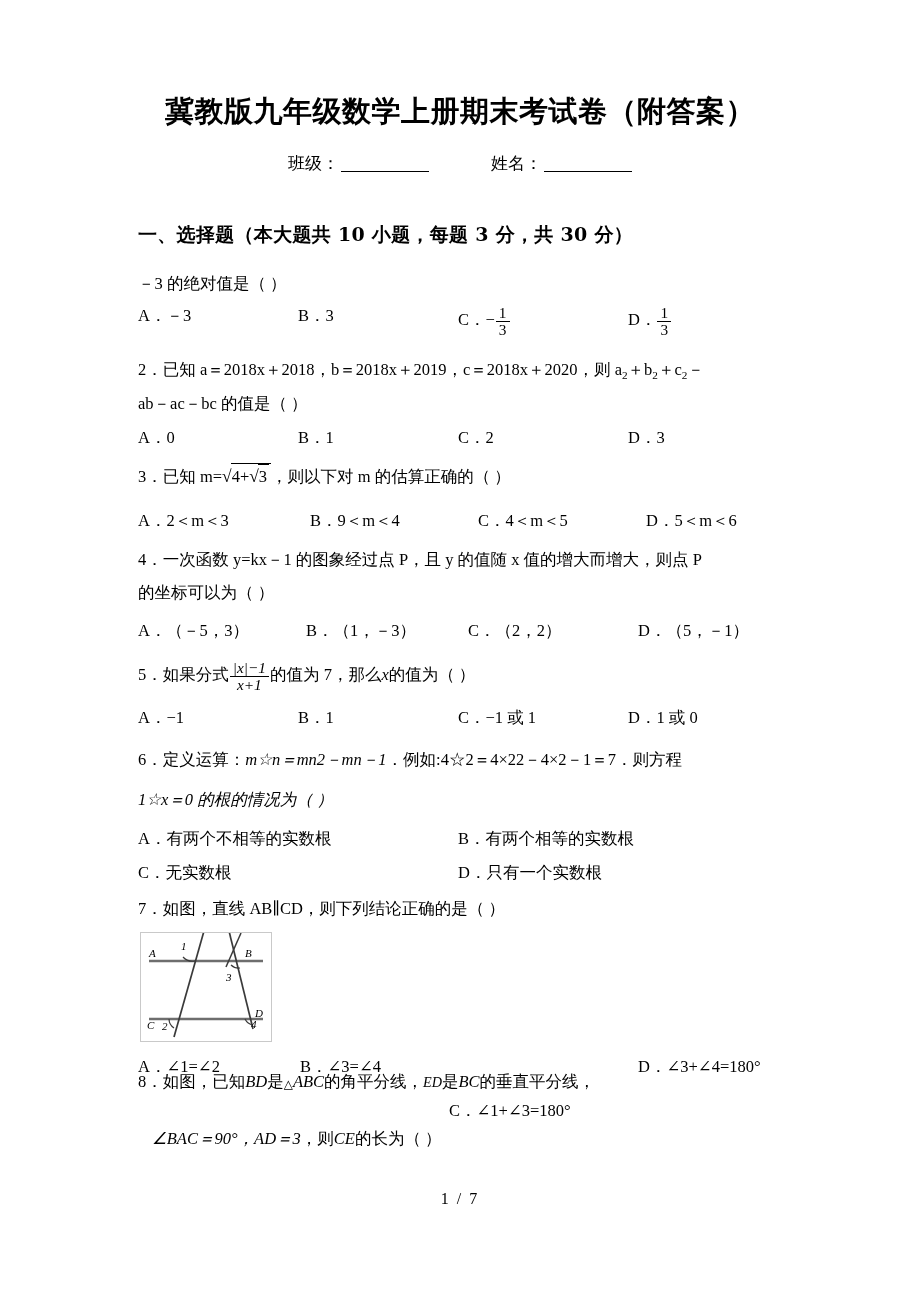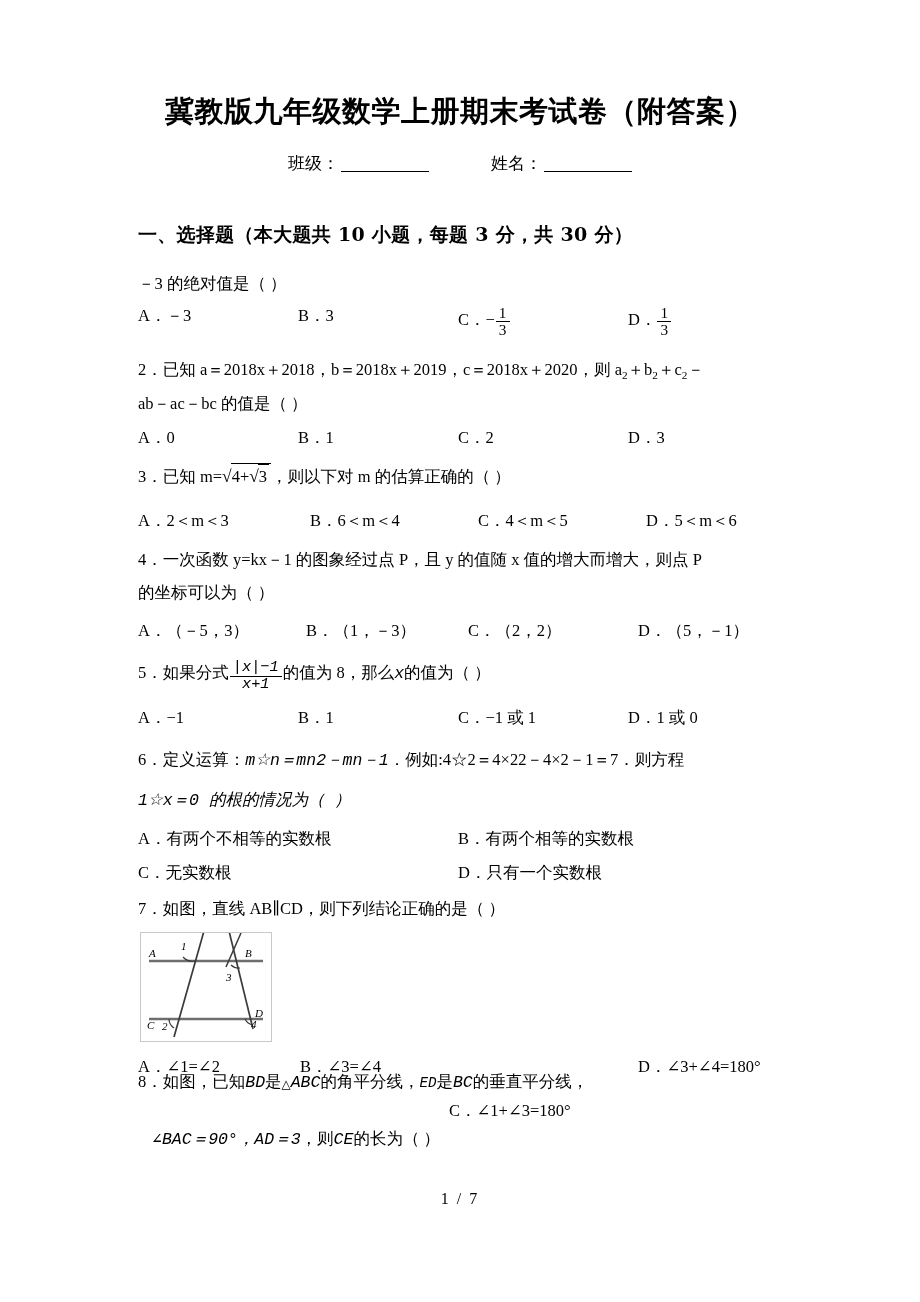--- a/index.html
+++ b/index.html
@@ -92,21 +92,21 @@
   .opts.two .ow1 { left: 0px; }
   .opts.two .ow2 { left: 320px; }
 
   
   .opts.q7 .c1 { left: 0px; }
   .opts.q7 .c2 { left: 162px; }
   .opts.q7 .c3 { left: 311px; margin-top: 44px; }
   .opts.q7 .c4 { left: 500px; }
 
   
-  .mi { font-style: italic; font-family: Liberation Mono, monospace; }
+  .mi { font-style: italic; font-family: Liberation Serif, serif; }
   .frac {
     display: inline-block;
     vertical-align: -0.62em;
     text-align: center;
     line-height: 1.03;
     font-size: 0.93em;
     margin: 0 1px;
   }
   .frac .num { display: block; padding: 0 3px; }
   .frac .den { display: block; border-top: 1.3px solid #000; padding: 0 3px; }
@@ -166,35 +166,35 @@
   <div class="opts" style="top:427px">
     <span class="o o1"><span>A．</span><span>0</span></span>
     <span class="o o2"><span>B．</span><span>1</span></span>
     <span class="o o3"><span>C．</span><span>2</span></span>
     <span class="o o4"><span>D．</span><span>3</span></span>
   </div>
 
   <div class="q" style="top:463px"><span>3．已知 m=</span><span><span class="radsign">√</span><span class="sqrt"><span>4</span><span>+</span><span class="radsign">√</span><span class="sqrt"><span>3</span></span></span></span><span>，则以下对 m 的估算正确的（      ）</span></div>
   <div class="opts" style="top:510px">
     <span class="o o1"><span>A．</span><span>2＜m＜3</span></span>
-    <span class="o o2" style="left:172px"><span>B．</span><span>6＜m＜4</span></span>
+    <span class="o o2" style="left:172px"><span>B．</span><span>9＜m＜4</span></span>
     <span class="o o3" style="left:340px"><span>C．</span><span>4＜m＜5</span></span>
     <span class="o o4" style="left:508px"><span>D．</span><span>5＜m＜6</span></span>
   </div>
 
   <div class="q" style="top:548px">4．一次函数 y=kx－1 的图象经过点 P，且 y 的值随 x 值的增大而增大，则点 P</div>
   <div class="q" style="top:581px">的坐标可以为（      ）</div>
   <div class="opts" style="top:620px">
     <span class="o o1"><span>A．</span><span>（－5，3）</span></span>
     <span class="o o2" style="left:168px"><span>B．</span><span>（1，－3）</span></span>
     <span class="o o3" style="left:330px"><span>C．</span><span>（2，2）</span></span>
     <span class="o o4" style="left:500px"><span>D．</span><span>（5，－1）</span></span>
   </div>
 
-  <div class="q" style="top:660px"><span>5．如果分式</span><span class="frac"><span class="num mi">|x|−1</span><span class="den mi">x+1</span></span><span>的值为 8，那么</span><span class="mi">x</span><span>的值为（      ）</span></div>
+  <div class="q" style="top:660px"><span>5．如果分式</span><span class="frac"><span class="num mi">|x|−1</span><span class="den mi">x+1</span></span><span>的值为 7，那么</span><span class="mi">x</span><span>的值为（      ）</span></div>
   <div class="opts" style="top:707px">
     <span class="o o1"><span>A．</span><span>−1</span></span>
     <span class="o o2"><span>B．</span><span>1</span></span>
     <span class="o o3"><span>C．</span><span>−1 或 1</span></span>
     <span class="o o4"><span>D．</span><span>1 或 0</span></span>
   </div>
 
   <div class="q" style="top:748px"><span>6．定义运算：</span><span class="mi">m☆n＝mn2－mn－1</span><span>．例如:</span><span>4☆2＝4×22－4×2－1＝7</span><span>．则方程</span></div>
   <div class="q" style="top:788px"><span class="mi">1☆x＝0 的根的情况为（      ）</span></div>
   <div class="opts two" style="top:862px">

